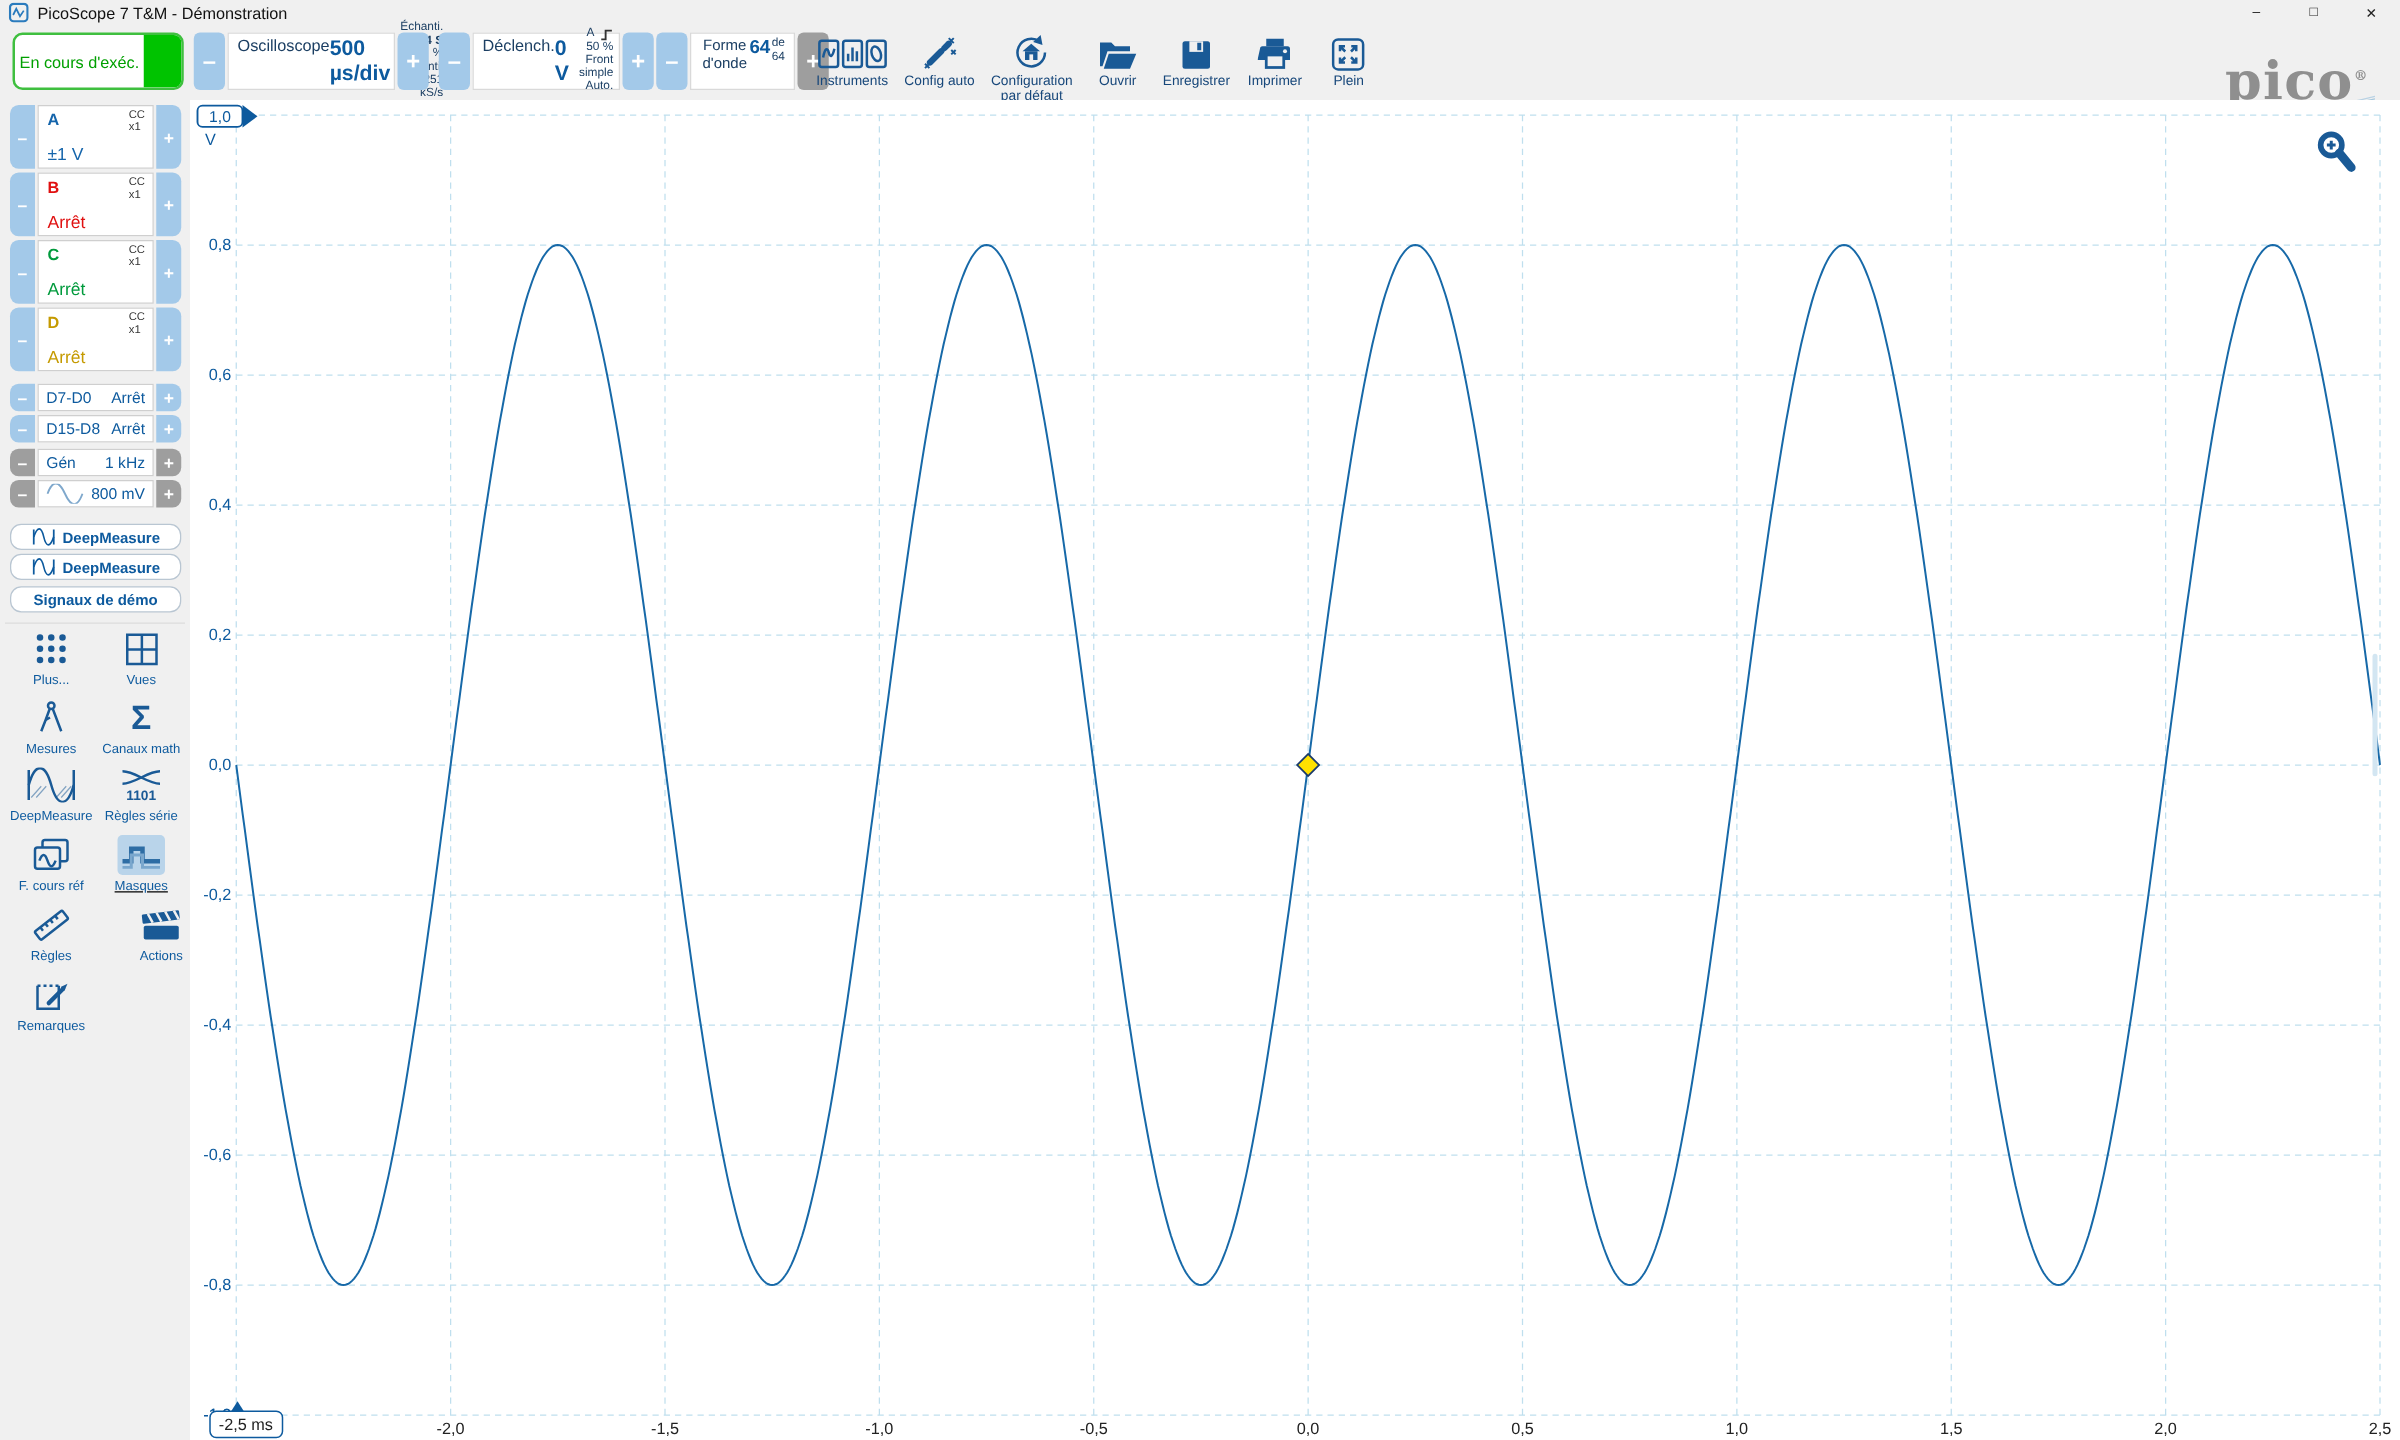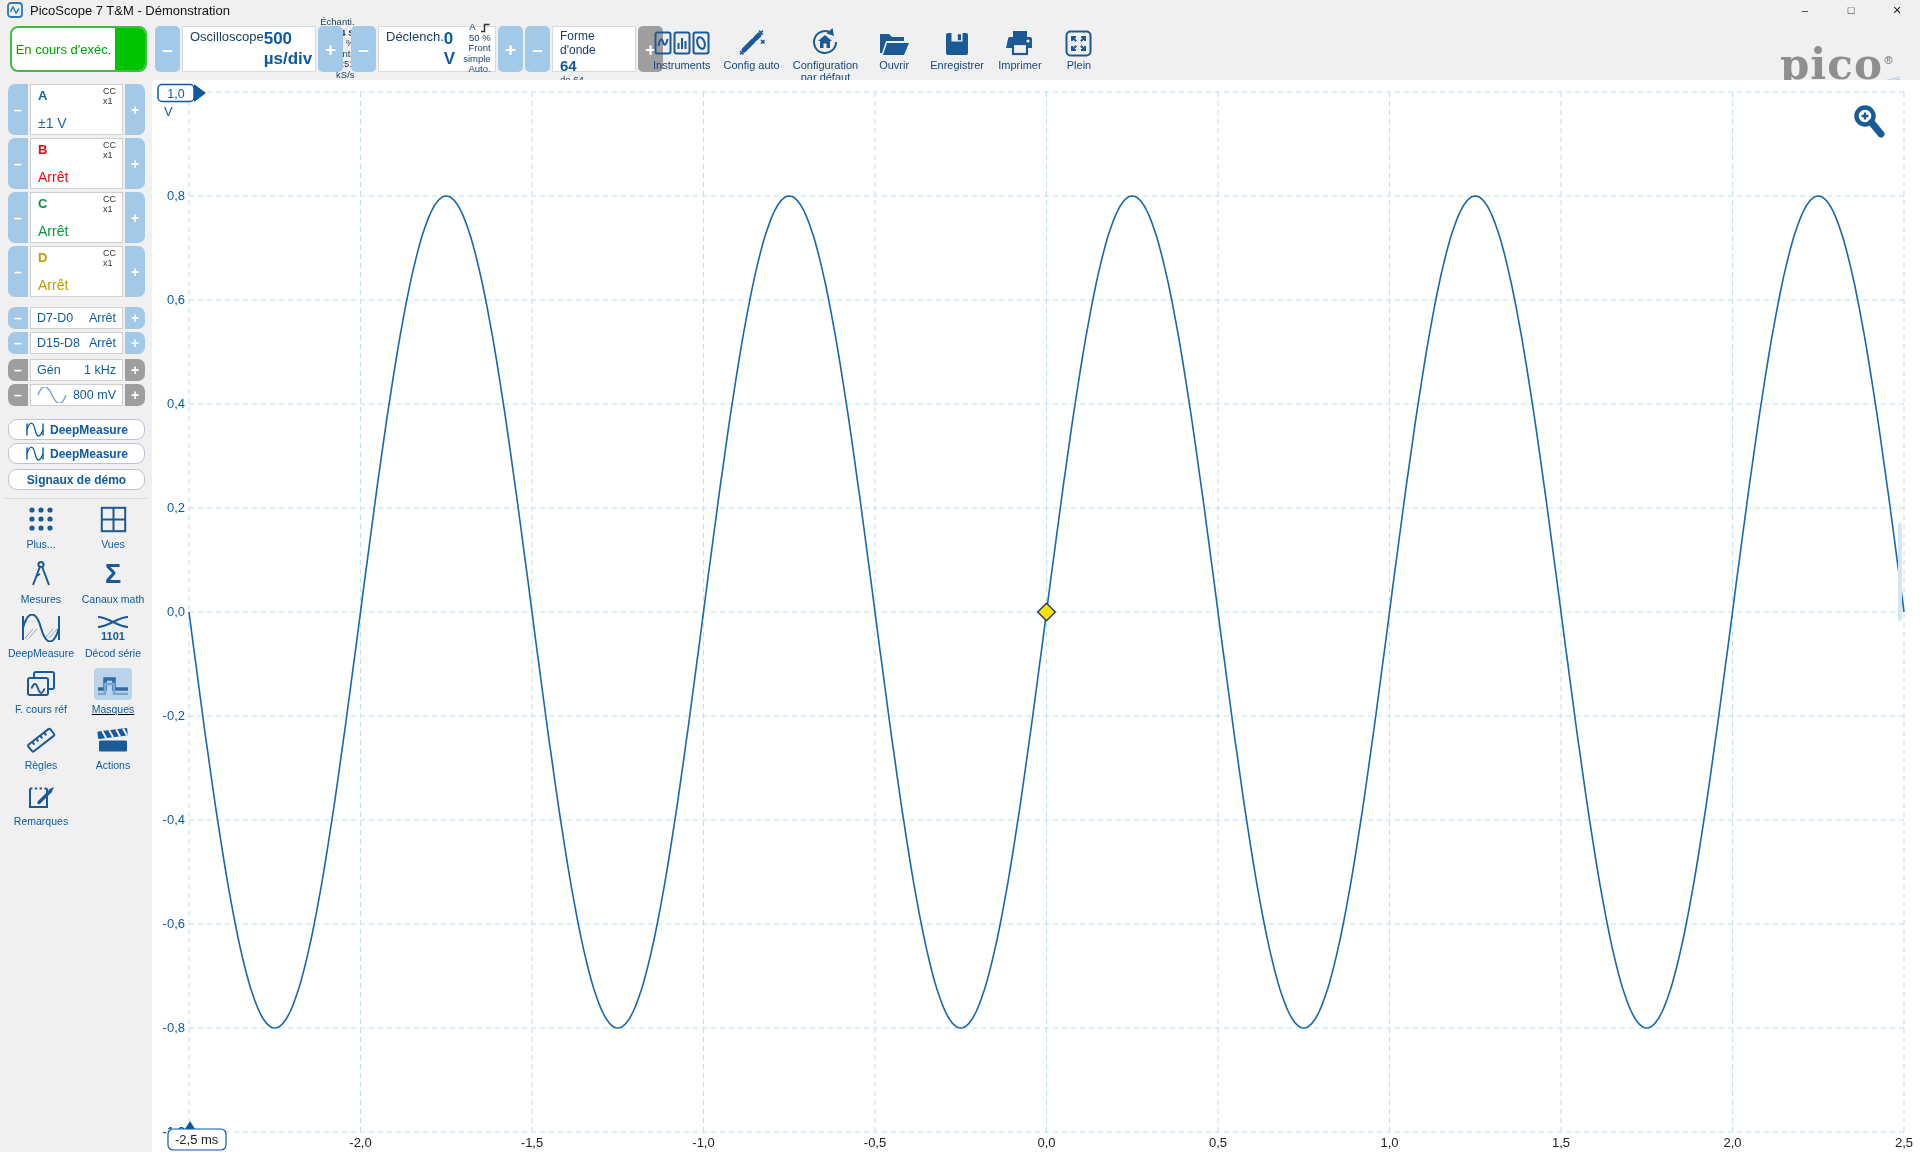--- a/index.html
+++ b/index.html
@@ -27,21 +27,21 @@
          display:flex;align-items:center;justify-content:center;font:700 19px/1 "Liberation Sans",sans-serif;cursor:pointer;}
   .g-btn.gray{background:var(--btn-gray);}
   .g-panel{background:#fff;border:1px solid #d9d9d9;margin:0 2px;display:flex;padding:2px 6px 3px 7px;cursor:pointer;}
   .g-main{display:flex;flex-direction:row;justify-content:space-between;}
   .g-title{font-size:13px;color:#1c3f63;}
   .g-value{font-size:17px;font-weight:700;color:var(--accent);}
   .g-side{display:flex;flex-direction:column;justify-content:center;margin-left:auto;padding-left:8px;
           text-align:right;font-size:9.5px;line-height:10.5px;color:#1c3f63;}
   .g-side .bold{font-weight:700;}
   .trig-src{display:flex;justify-content:flex-end;align-items:center;gap:4px;}
-  .g-center{width:100%;display:flex;flex-direction:column;justify-content:space-between;}
+  .g-center{width:100%;text-align:center;display:flex;flex-direction:row;justify-content:space-between;}
   .g-sub{font-size:9.5px;color:#1c3f63;}
 
   .iconbar{position:absolute;left:648px;top:5px;display:flex;gap:3px;}
   .tool-btn{min-width:56px;padding:0 5px;display:flex;flex-direction:column;align-items:center;cursor:pointer;}
   .tool-btn .ico{height:32px;display:flex;align-items:flex-end;justify-content:center;}
   .tool-btn .lbl{margin-top:3px;font-size:11px;line-height:11.5px;color:#17477a;text-align:center;white-space:nowrap;}
 
   
   .logo{position:absolute;right:18px;top:24px;width:122px;height:56px;}
   .logo-word{font-family:"DejaVu Serif",serif;font-size:42px;line-height:34px;color:var(--logo-gray);
@@ -420,21 +420,21 @@
       </div>
     <div class="ti-lbl">DeepMeasure</div>
   </div>
   <div class="tool-item" style="left:78px;top:532px;width:70px;">
     <div class="ti-ico">
         <svg width="36" height="28" viewBox="0 0 36 28">
       <path class="st" d="M3,3 C13,3 23,13 33,13 M3,13 C13,13 23,3 33,3" stroke-width="2.2"></path>
       <text x="18" y="26" text-anchor="middle" font-size="11" font-weight="700" fill="var(--icon)" font-family="Liberation Sans,sans-serif">1101</text>
     </svg>
       </div>
-    <div class="ti-lbl">Décod série</div>
+    <div class="ti-lbl">Règles série</div>
   </div>
 
   <div class="tool-item" style="left:8px;top:588px;width:66px;">
     <div class="ti-ico">
         <svg width="30" height="28" viewBox="0 0 30 28">
       <rect class="st" x="8" y="2" width="20" height="17" rx="2" stroke-width="2"></rect>
       <rect x="2" y="8" width="20" height="17" rx="2" fill="#f0f0f0" stroke="var(--icon)" stroke-width="2"></rect>
       <path class="st" d="M5.5,18.5 q3.5,-9 6.5,0 t6.5,0" stroke-width="1.7"></path>
     </svg>
       </div>
@@ -454,21 +454,21 @@
     <div class="ti-ico">
         <svg width="30" height="30" viewBox="0 0 30 30">
       <g transform="rotate(-38 15 15)">
         <rect class="st" x="1" y="11" width="28" height="8.5" rx="1.5" stroke-width="1.9"></rect>
         <path class="st" d="M7,11 v3.5 M12,11 v3.5 M17,11 v3.5 M22,11 v3.5" stroke-width="1.4"></path>
       </g>
     </svg>
       </div>
     <div class="ti-lbl">Règles</div>
   </div>
-  <div class="tool-item" style="left:78px;top:644px;width:70px;">
+  <div class="tool-item" style="left:94px;top:644px;width:70px;">
     <div class="ti-ico">
         <svg width="32" height="26" viewBox="0 0 32 26">
       <g transform="rotate(-7 6 10)">
         <rect class="fl" x="1" y="4" width="30" height="7.5" rx="1"></rect>
         <path d="M6,4 l3,7.5 M13,4 l3,7.5 M20,4 l3,7.5 M27,4 l3,7.5" stroke="#f0f0f0" stroke-width="2"></path>
       </g>
       <rect class="fl" x="2" y="13.5" width="28" height="11" rx="1.5"></rect>
     </svg>
       </div>
     <div class="ti-lbl">Actions</div>

